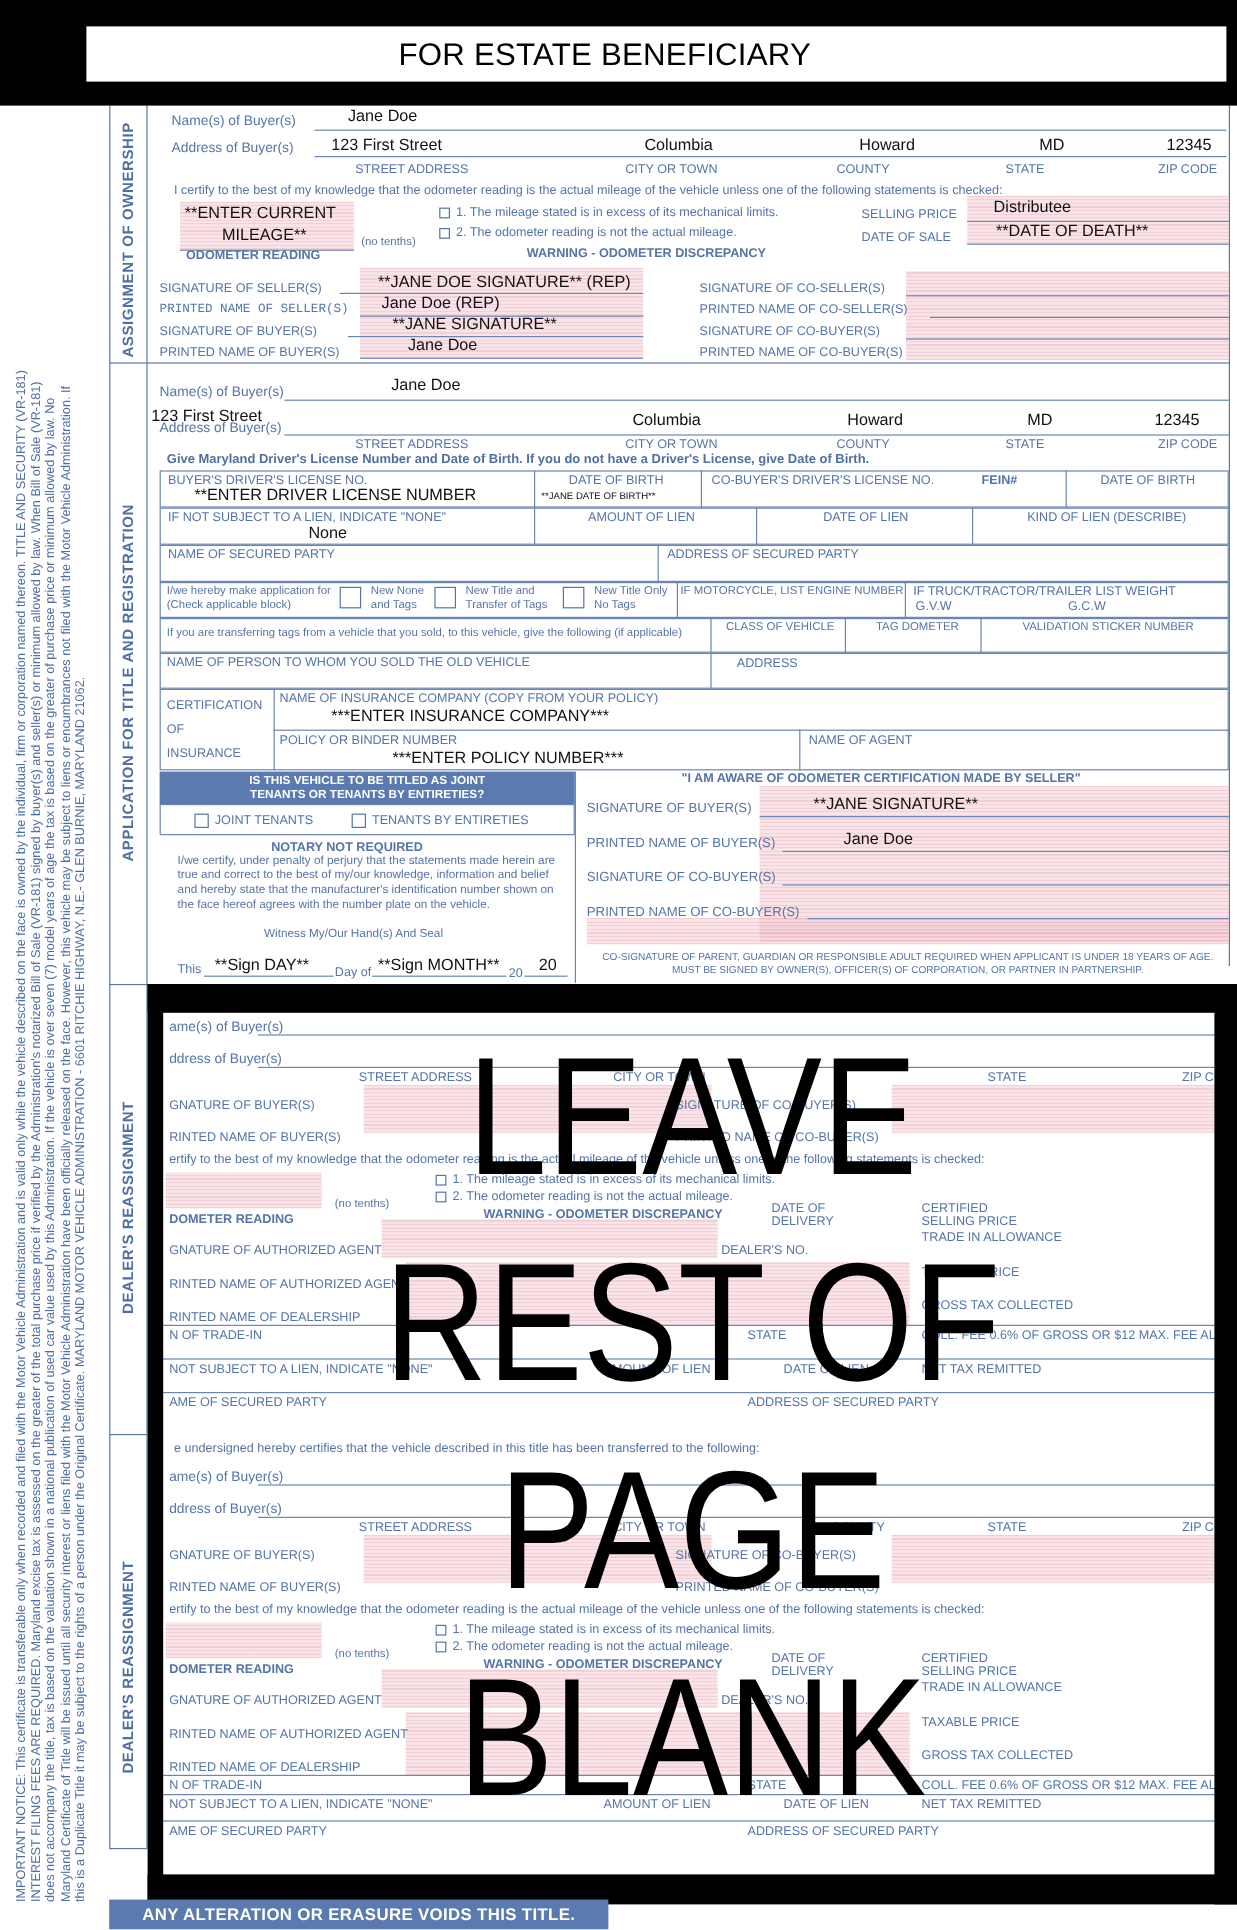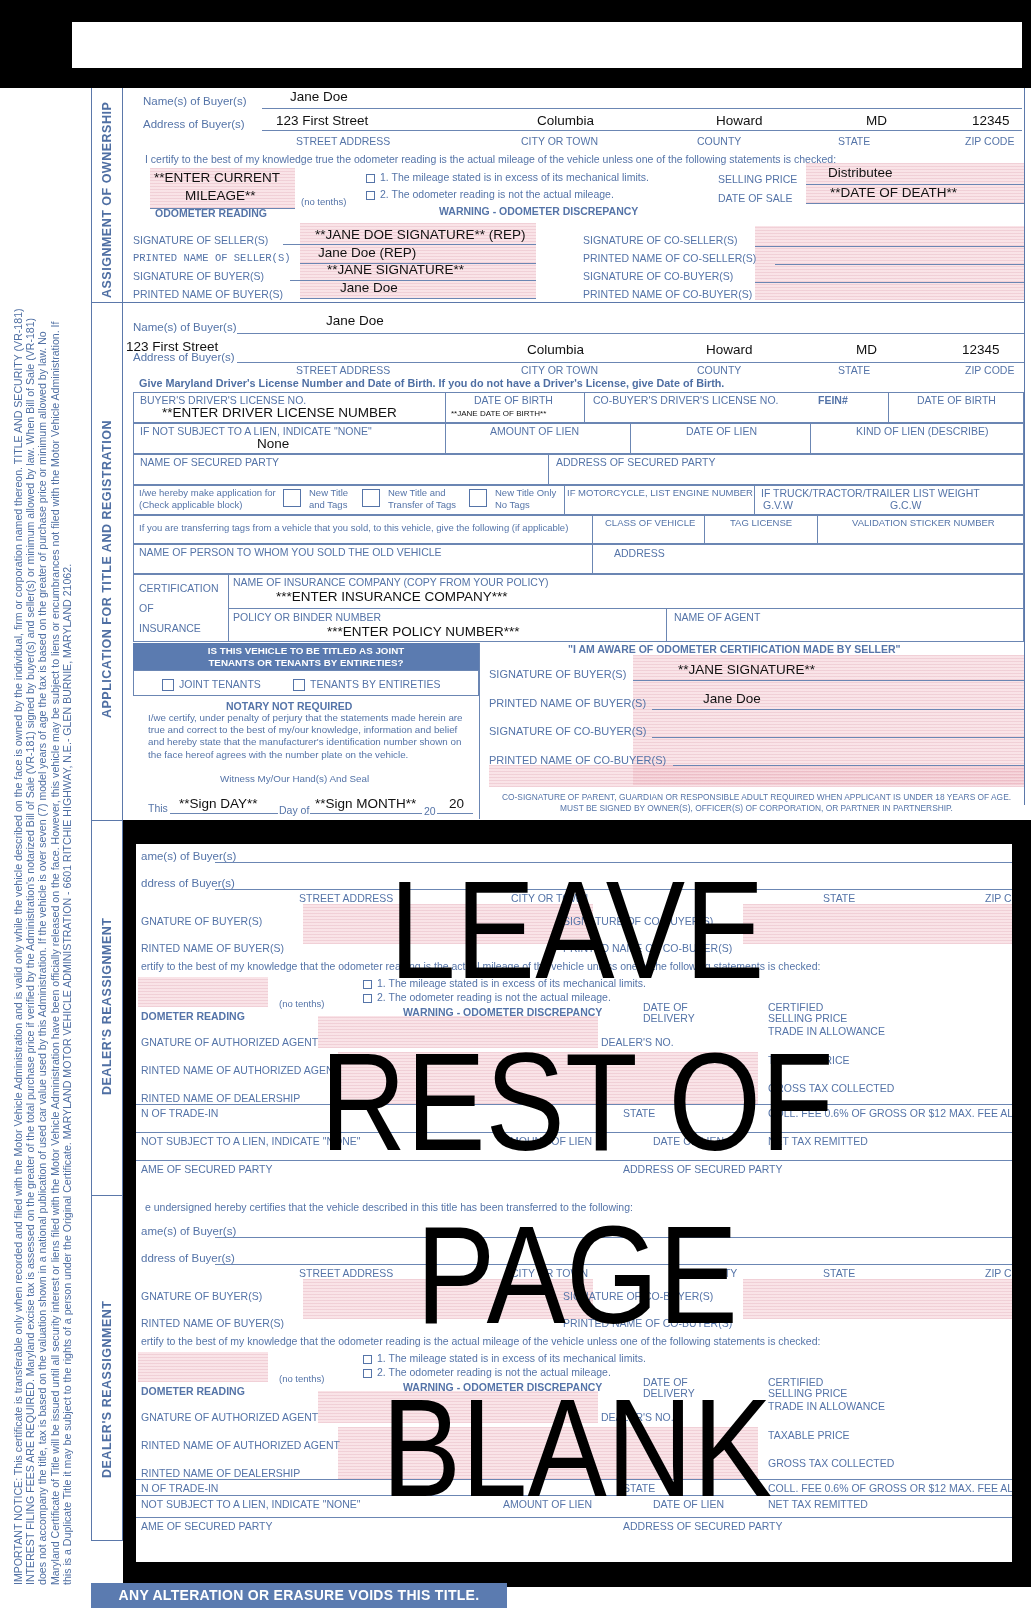--- a/index.html
+++ b/index.html
@@ -46,41 +46,42 @@
 <div class="hline thick" style="left:91px; top:820px; width:934px;"></div>
 <div class="hline thick" style="left:91px; top:1195px; width:32px;"></div>
 
 <div class="vert section-title" style="left:100px; top:298px;">ASSIGNMENT OF OWNERSHIP</div>
 <div class="vert section-title" style="left:100px; top:718px;">APPLICATION FOR TITLE AND REGISTRATION</div>
 <div class="vert section-title" style="left:100px; top:1095px;">DEALER'S REASSIGNMENT</div>
 <div class="vert section-title" style="left:100px; top:1478px;">DEALER'S REASSIGNMENT</div>
 
 <div class="blackbar" style="left:0; top:0; width:1031px; height:88px;"></div>
 <div class="abs" style="left:72px; top:22px; width:950px; height:46px; background:#fff;">
+  <div class="overlay-text" style="left:260px; top:8px; font-size:26px; letter-spacing:0.2px; background:rgba(255,255,255,0);">FOR ESTATE BENEFICIARY</div>
 </div>
 
 <div class="abs lbl" style="left:143px; top:95px; font-size:11.5px;">Name(s) of Buyer(s)</div>
 <div class="hline" style="left:262px; top:108px; width:760px;"></div>
 <div class="abs val" style="left:290px; top:89px;">Jane Doe</div>
 
 <div class="abs lbl" style="left:143px; top:118px; font-size:11.5px;">Address of Buyer(s)</div>
 <div class="hline" style="left:262px; top:130px; width:760px;"></div>
 <div class="abs val" style="left:276px; top:113px;">123 First Street</div>
 <div class="abs val" style="left:537px; top:113px;">Columbia</div>
 <div class="abs val" style="left:716px; top:113px;">Howard</div>
 <div class="abs val" style="left:866px; top:113px;">MD</div>
 <div class="abs val" style="left:972px; top:113px;">12345</div>
 
 <div class="abs lbl" style="left:296px; top:135px;">STREET ADDRESS</div>
 <div class="abs lbl" style="left:521px; top:135px;">CITY OR TOWN</div>
 <div class="abs lbl" style="left:697px; top:135px;">COUNTY</div>
 <div class="abs lbl" style="left:838px; top:135px;">STATE</div>
 <div class="abs lbl" style="left:965px; top:135px;">ZIP CODE</div>
 
-<div class="abs lbl" style="left:145px; top:153px;">I certify to the best of my knowledge true the odometer reading is the actual mileage of the vehicle unless one of the following statements is checked:</div>
+<div class="abs lbl" style="left:145px; top:153px;">I certify to the best of my knowledge that the odometer reading is the actual mileage of the vehicle unless one of the following statements is checked:</div>
 
 <div class="pink" style="left:150px; top:168px; width:145px; height:40px;"></div>
 <div class="hline" style="left:150px; top:208px; width:145px;"></div>
 <div class="abs val" style="left:154px; top:170px;">**ENTER CURRENT</div>
 <div class="abs val" style="left:185px; top:188px;">MILEAGE**</div>
 <div class="abs lbl-sm" style="left:301px; top:196px;">(no tenths)</div>
 <div class="abs lbl bold" style="left:155px; top:207px;">ODOMETER READING</div>
 
 <div class="abs lbl" style="left:366px; top:171px;"><span class="cb"></span><span>1. The mileage stated is in excess of its mechanical limits.</span></div>
 <div class="abs lbl" style="left:366px; top:188px;"><span class="cb"></span><span>2. The odometer reading is not the actual mileage.</span></div>
@@ -169,21 +170,21 @@
 
 <div class="box" style="left:133px; top:485px; width:891px; height:30px;"></div>
 <div class="vline" style="left:564px; top:485px; height:30px;"></div>
 <div class="vline" style="left:754px; top:485px; height:30px;"></div>
 <div class="abs lbl-sm" style="left:139px; top:487px; line-height:12px;">
     <div>I/we hereby make application for</div>
     <div>(Check applicable block)</div>
   </div>
 <div class="cb-lg" style="left:283px; top:489px;"></div>
 <div class="abs lbl-sm" style="left:309px; top:487px; line-height:12px;">
-    <div>New Title</div>
+    <div>New None</div>
     <div>and Tags</div>
   </div>
 <div class="cb-lg" style="left:362px; top:489px;"></div>
 <div class="abs lbl-sm" style="left:388px; top:487px; line-height:12px;">
     <div>New Title and</div>
     <div>Transfer of Tags</div>
   </div>
 <div class="cb-lg" style="left:469px; top:489px;"></div>
 <div class="abs lbl-sm" style="left:495px; top:487px; line-height:12px;">
     <div>New Title Only</div>
@@ -193,21 +194,21 @@
 <div class="abs lbl" style="left:761px; top:487px;">IF TRUCK/TRACTOR/TRAILER LIST WEIGHT</div>
 <div class="abs lbl" style="left:763px; top:499px;text-align:center;">G.V.W</div>
 <div class="abs lbl" style="left:890px; top:499px;">G.C.W</div>
 
 <div class="box" style="left:133px; top:515px; width:891px; height:29px;"></div>
 <div class="vline" style="left:592px; top:515px; height:29px;"></div>
 <div class="vline" style="left:704px; top:515px; height:29px;"></div>
 <div class="vline" style="left:817px; top:515px; height:29px;"></div>
 <div class="abs lbl-sm" style="left:139px; top:522px;">If you are transferring tags from a vehicle that you sold, to this vehicle, give the following (if applicable)</div>
 <div class="abs lbl-sm" style="left:605px; top:517px;">CLASS OF VEHICLE</div>
-<div class="abs lbl-sm" style="left:730px; top:517px;">TAG LICENSE</div>
+<div class="abs lbl-sm" style="left:730px; top:517px;">TAG DOMETER</div>
 <div class="abs lbl-sm" style="left:852px; top:517px;">VALIDATION STICKER NUMBER</div>
 
 <div class="box" style="left:133px; top:544px; width:891px; height:30px;"></div>
 <div class="vline" style="left:592px; top:544px; height:30px;"></div>
 <div class="abs lbl" style="left:139px; top:546px;">NAME OF PERSON TO WHOM YOU SOLD THE OLD VEHICLE</div>
 <div class="abs lbl" style="left:614px; top:547px;">ADDRESS</div>
 
 <div class="box" style="left:133px; top:574px; width:891px; height:68px;"></div>
 <div class="vline" style="left:228px; top:574px; height:68px;"></div>
 <div class="hline" style="left:228px; top:608px; width:796px;"></div>

